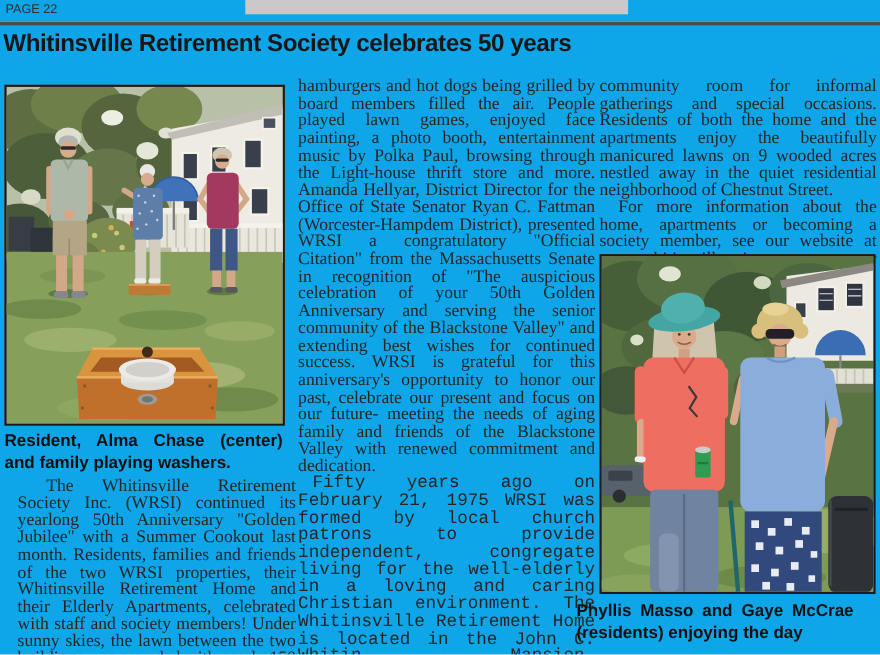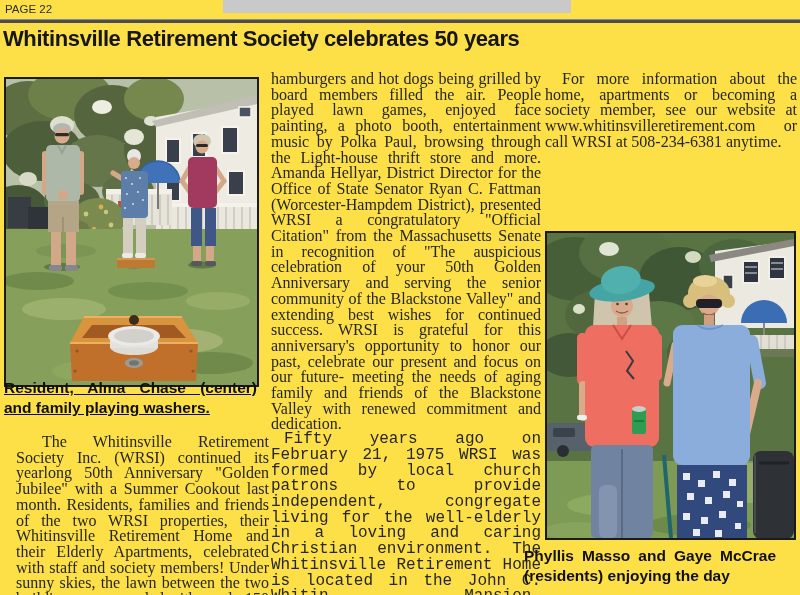--- a/index.html
+++ b/index.html
@@ -1,29 +1,29 @@
 <!DOCTYPE html>
 <html><head>
 <meta charset="utf-8">
 <style>
   html,body{margin:0;padding:0;background:#ffffff;}
-  #page{position:relative;width:800px;height:595px;background:#fde047;overflow:hidden;
+  #page{position:relative;width:800px;height:595px;background:#0ea5e9;overflow:hidden;
         font-family:"Liberation Serif",serif;color:#242424;}
   .abs{position:absolute;}
   #scan-bar{left:223px;top:0;width:348px;height:13px;background:#c9c9c9;}
   #page-label{left:5px;top:3px;font-family:"Liberation Sans",sans-serif;font-size:11.5px;color:#2e2e2e;}
   #top-rule{left:0;top:19px;width:800px;height:3px;background:#4c4c4c;border-top:1px solid #8a8a8a;}
   #headline{left:3px;top:26px;width:794px;font-family:"Liberation Sans",sans-serif;
             font-size:22px;font-weight:bold;letter-spacing:-0.4px;color:#161616;white-space:nowrap;}
   .photo{border:2px solid #1b1b1b;background:#888;}
   #left-photo{left:4px;top:77px;width:251px;height:306px;}
   #right-photo{left:545px;top:231px;width:247px;height:305px;}
   .caption{font-family:"Liberation Sans",sans-serif;font-weight:bold;font-size:15.5px;
            line-height:20px;color:#101010;text-align:justify;}
-  #caption-left{left:4px;top:378px;width:253px;text-decoration:underline;}
+  #caption-left{left:4px;top:391px;width:253px;}
   #caption-right{left:524px;top:546px;width:252px;}
   .bodycol p{margin:0;font-size:16px;line-height:15.7px;text-align:justify;color:#262626;}
   .bodycol p.indent{text-indent:18px;}
   #left-col-text{left:16px;top:434px;width:253px;}
   #left-col-text p{text-indent:26px;}
   #mid-col-text{left:271px;top:71px;width:270px;}
   #mid-col-text p.indent{text-indent:13px;font-family:Liberation Mono, monospace;}
   #right-col-text{left:545px;top:71px;width:252px;}
   #right-col-text p.indent{text-indent:17px;}
   svg{display:block;}
@@ -230,20 +230,21 @@
   <div class="abs bodycol" id="left-col-text">
     <p>The Whitinsville Retirement Society Inc. (WRSI) continued its yearlong 50th Anniversary "Golden Jubilee" with a Summer Cookout last month. Residents, families and friends of the two WRSI properties, their Whitinsville Retirement Home and their Elderly Apartments, celebrated with staff and society members! Under sunny skies, the lawn between the two buildings was crowded with nearly 150 people enjoying the fellowship of family and friends while the aroma of</p>
   </div>
 
   <div class="abs bodycol" id="mid-col-text">
     <p>hamburgers and hot dogs being grilled by board members filled the air. People played lawn games, enjoyed face painting, a photo booth, entertainment music by Polka Paul, browsing through the Light-house thrift store and more. Amanda Hellyar, District Director for the Office of State Senator Ryan C. Fattman (Worcester-Hampdem District), presented WRSI a congratulatory "Official Citation" from the Massachusetts Senate in recognition of "The auspicious celebration of your 50th Golden Anniversary and serving the senior community of the Blackstone Valley" and extending best wishes for continued success. WRSI is grateful for this anniversary's opportunity to honor our past, celebrate our present and focus on our future- meeting the needs of aging family and friends of the Blackstone Valley with renewed commitment and dedication.</p>
     <p class="indent">Fifty years ago on February 21, 1975 WRSI was formed by local church patrons to provide independent, congregate living for the well-elderly in a loving and caring Christian environment. The Whitinsville Retirement Home is located in the John C. Whitin Mansion, affectionately known as the “Mason Home.” This homelike setting has 17 private rooms with baths, along with several common social areas, which allows for carefree living and companionship of singles and married couples. Home-cooked meals, laundry, housekeeping, social events and more are provided. The Whitinsville Elderly Apartments include 24 one and two bedroom units and offer individuals secure, comfortable living in a pleasant environment at a very reasonable rent which even has a</p>
   </div>
 
   <div class="abs bodycol" id="right-col-text">
+    <p>community room for informal gatherings and special occasions. Residents of both the home and the apartments enjoy the beautifully manicured lawns on 9 wooded acres nestled away in the quiet residential neighborhood of Chestnut Street.</p>
     <p class="indent">For more information about the home, apartments or becoming a society member, see our website at www.whitinsvilleretirement.com or call WRSI at 508-234-6381 anytime.</p>
   </div>
 
   <div class="abs photo" id="right-photo">
     <svg width="247" height="305" viewBox="0 0 247 305" preserveAspectRatio="none">
       <rect x="0" y="0" width="247" height="240" fill="#5a7342"></rect>
       <g>
         <ellipse cx="28" cy="36" rx="42" ry="32" fill="#465f38"></ellipse>
         <ellipse cx="78" cy="20" rx="46" ry="30" fill="#567044"></ellipse>
         <ellipse cx="132" cy="46" rx="40" ry="32" fill="#3f5735"></ellipse>

